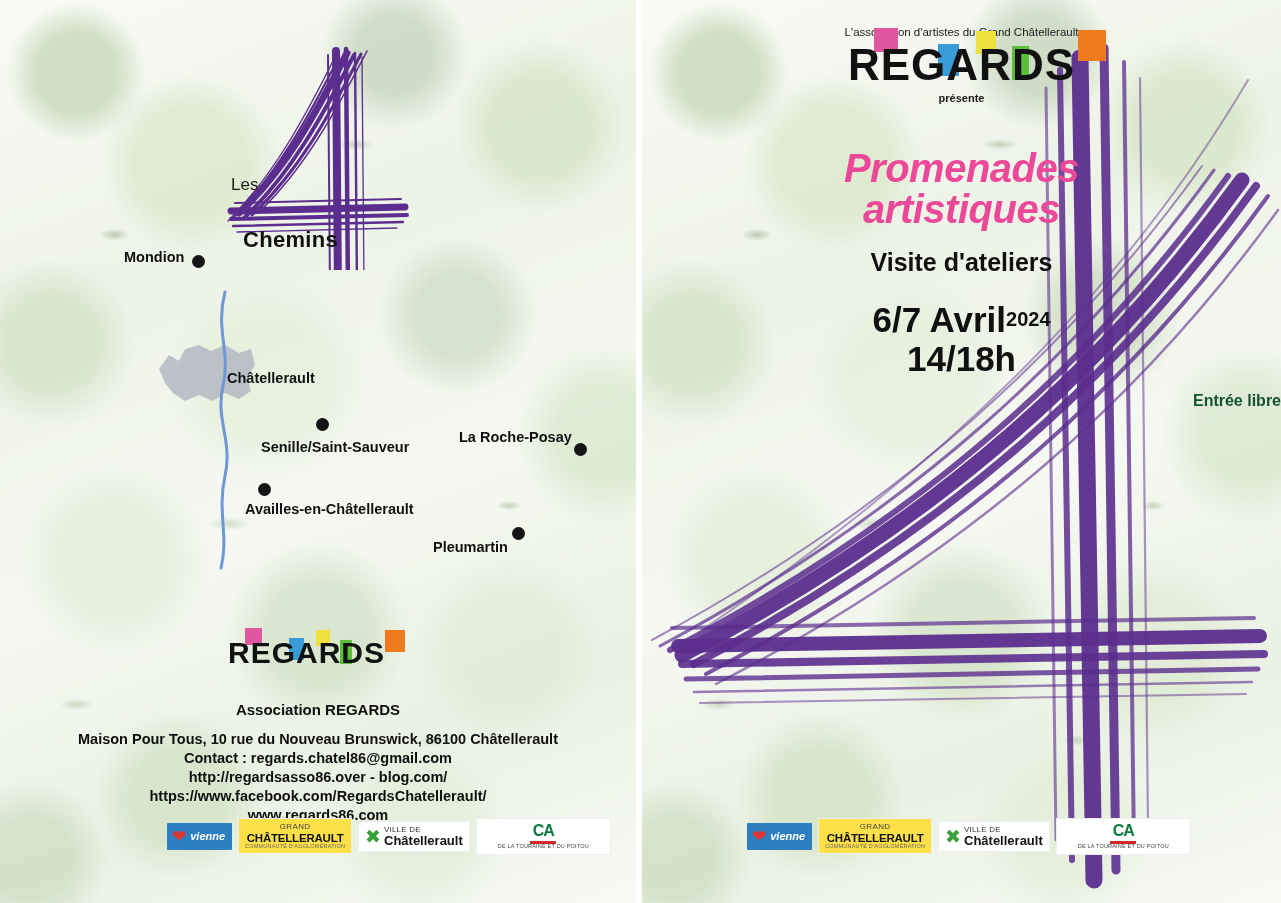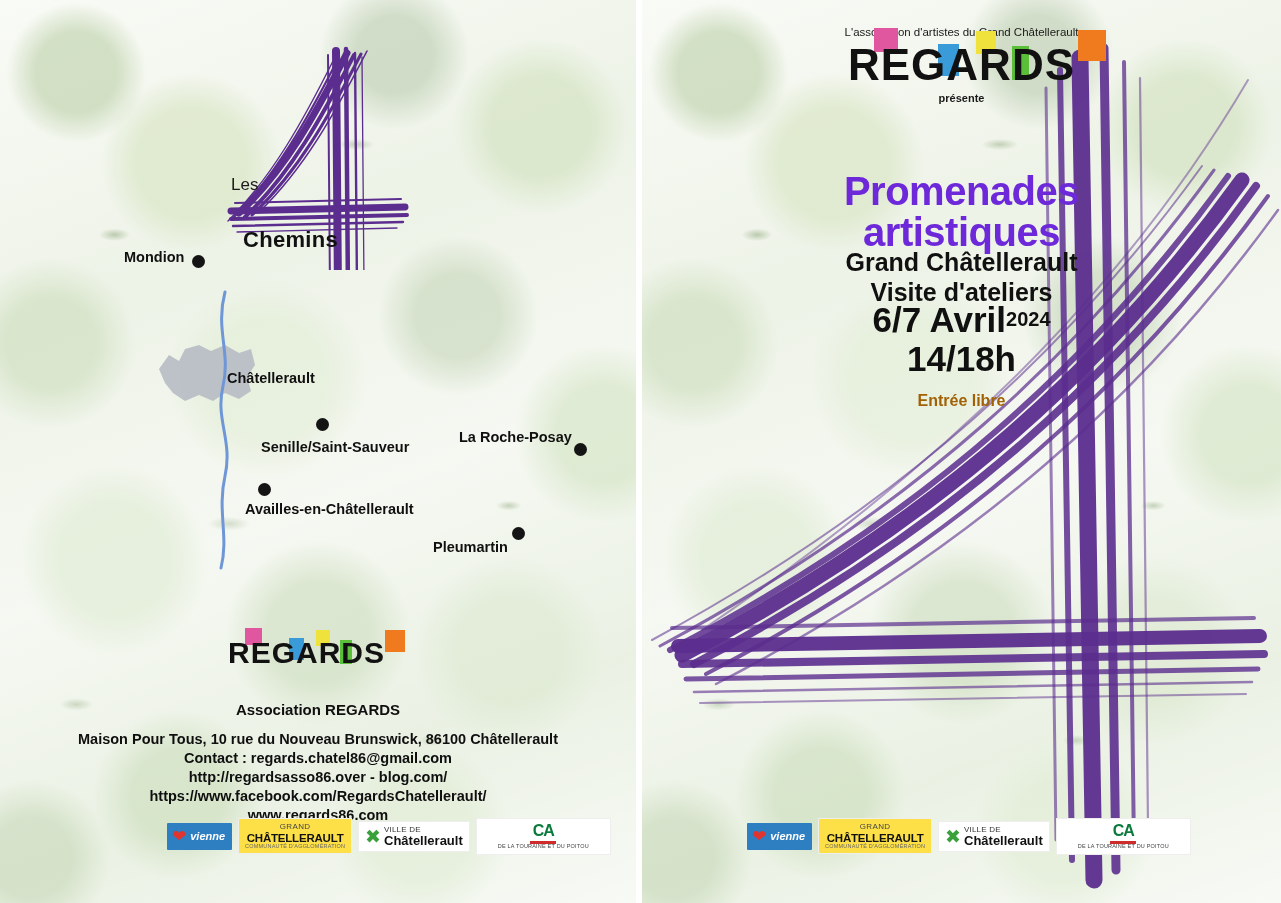--- a/index.html
+++ b/index.html
@@ -149,41 +149,41 @@
   }
   .r-regards {
     position: absolute; left: 0; top: 40px; width: 639px; text-align: center;
     font-size: 44px;
   }
   .r-presente {
     position: absolute; left: 0; top: 92px; width: 639px; text-align: center;
     font-size: 11px; color: #1a1a1a; font-weight: 700;
   }
   .r-title {
-    position: absolute; left: 0; top: 171px; width: 639px; text-align: center;
-    color: #6d28d9; font-weight: 700; line-height: 1.03;
+    position: absolute; left: 0; top: 148px; width: 639px; text-align: center;
+    color: #ec4899; font-weight: 700; line-height: 1.03; font-style: italic;
   }
   .r-title .t1 { font-size: 40px; letter-spacing: -.5px; }
   .r-title .t2 { font-size: 40px; letter-spacing: -.5px; }
   .r-sub {
     position: absolute; left: 0; top: 248px; width: 639px; text-align: center;
     color: #101010; font-weight: 700; line-height: 1.18;
   }
   .r-sub .s1 { font-size: 25px; }
   .r-sub .s2 { font-size: 25px; }
   .r-dates {
     position: absolute; left: 0; top: 302px; width: 639px; text-align: center;
     color: #101010; font-weight: 700; line-height: 1.0;
   }
   .r-dates .d1 { font-size: 35px; }
   .r-dates .yr { font-size: 20px; vertical-align: super; }
   .r-dates .d2 { font-size: 35px; display: block; margin-top: 4px; }
   .r-entree {
-    position: absolute; left: 0; top: 392px; width: 639px; text-align: center;
-    font-size: 16px; font-weight: 700; color: #a16207;
+    position: absolute; left: 0; top: 392px; width: 639px; text-align: right;
+    font-size: 16px; font-weight: 700; color: #14532d;
   }
 </style>
 </head>
 <body>
 
 <div class="poster-pair">
 
   <div class="panel panel-left">
     <div class="foliage"></div>
     <div class="foliage-veil"></div>
@@ -329,21 +329,20 @@
     </div>
 
     <div class="r-presente">présente</div>
 
     <div class="r-title">
       <div class="t1">Promenades</div>
       <div class="t2">artistiques</div>
     </div>
 
     <div class="r-sub">
-      <div class="s1">Grand Châtellerault</div>
       <div class="s2">Visite d'ateliers</div>
     </div>
 
     <div class="r-dates">
       <span class="d1">6/7 Avril</span><span class="yr">2024</span>
       <span class="d2">14/18h</span>
     </div>
 
     <div class="r-entree">Entrée libre</div>
 

